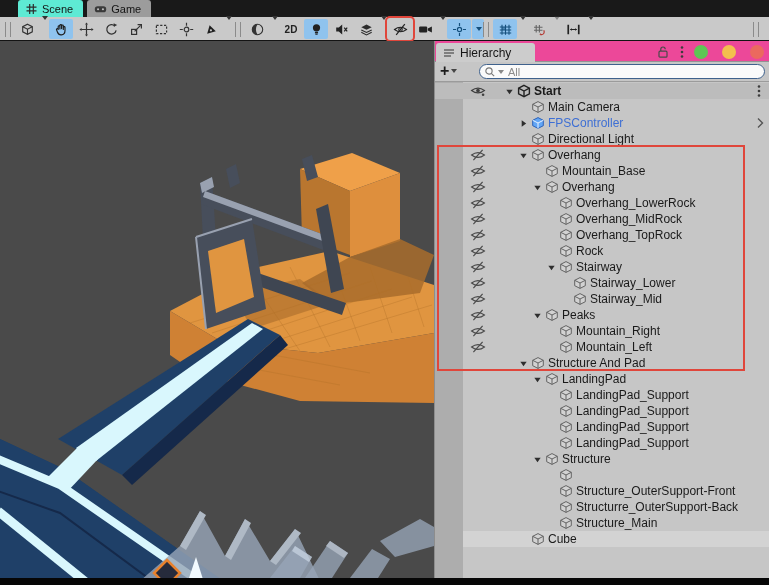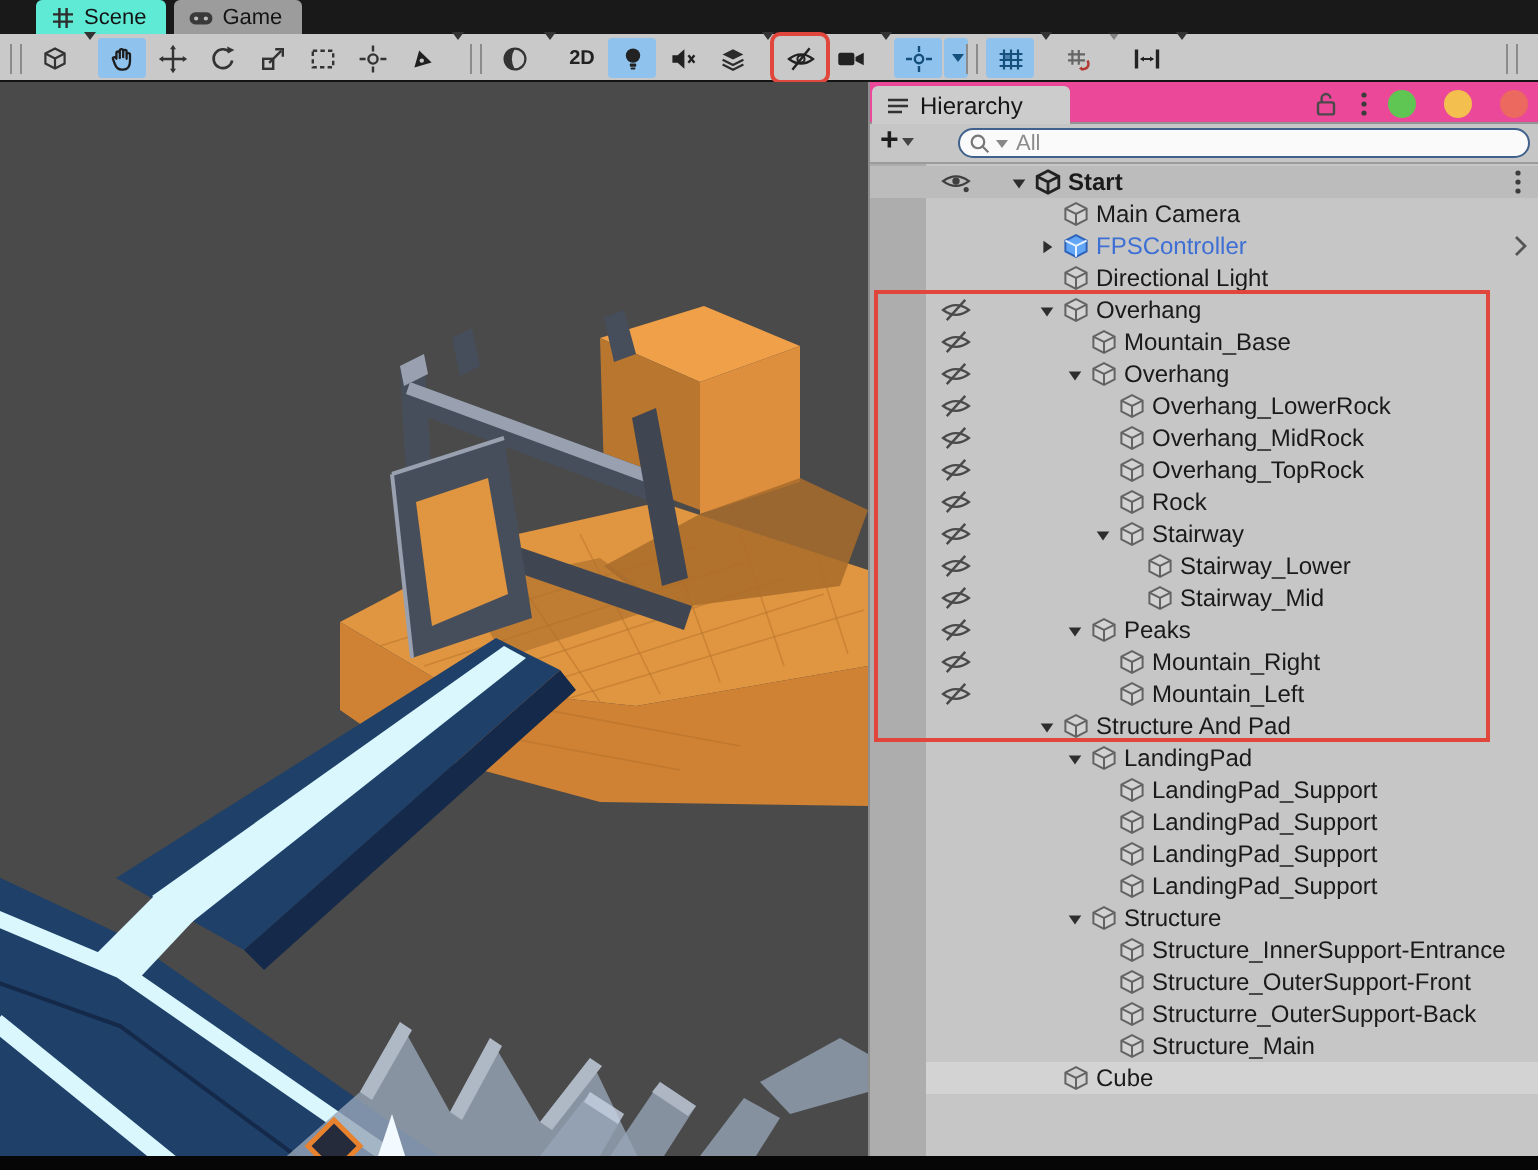--- a/index.html
+++ b/index.html
@@ -800,21 +800,20 @@
         <div class="row">
           <div class="gutter-cell"></div>
           <div style="width: 52px;"></div>
           <div class="expander"></div>
           <div class="row-ico">
             <svg viewBox="0 0 14 14">
               <path d="M7 1.6 12.3 4.3v5.4L7 12.4 1.7 9.7V4.3Z" fill="#d2d2d2" stroke="#636363" stroke-width="1"></path>
               <path d="M1.7 4.3 7 7l5.3-2.7M7 7v5.4" fill="none" stroke="#636363" stroke-width="1"></path>
             </svg>
           </div>
-          <span class="row-label">Structure_InnerSupport-Entrance</span>
         </div>
         <div class="row">
           <div class="gutter-cell"></div>
           <div style="width: 52px;"></div>
           <div class="expander"></div>
           <div class="row-ico">
             <svg viewBox="0 0 14 14">
               <path d="M7 1.6 12.3 4.3v5.4L7 12.4 1.7 9.7V4.3Z" fill="#d2d2d2" stroke="#636363" stroke-width="1"></path>
               <path d="M1.7 4.3 7 7l5.3-2.7M7 7v5.4" fill="none" stroke="#636363" stroke-width="1"></path>
             </svg>

